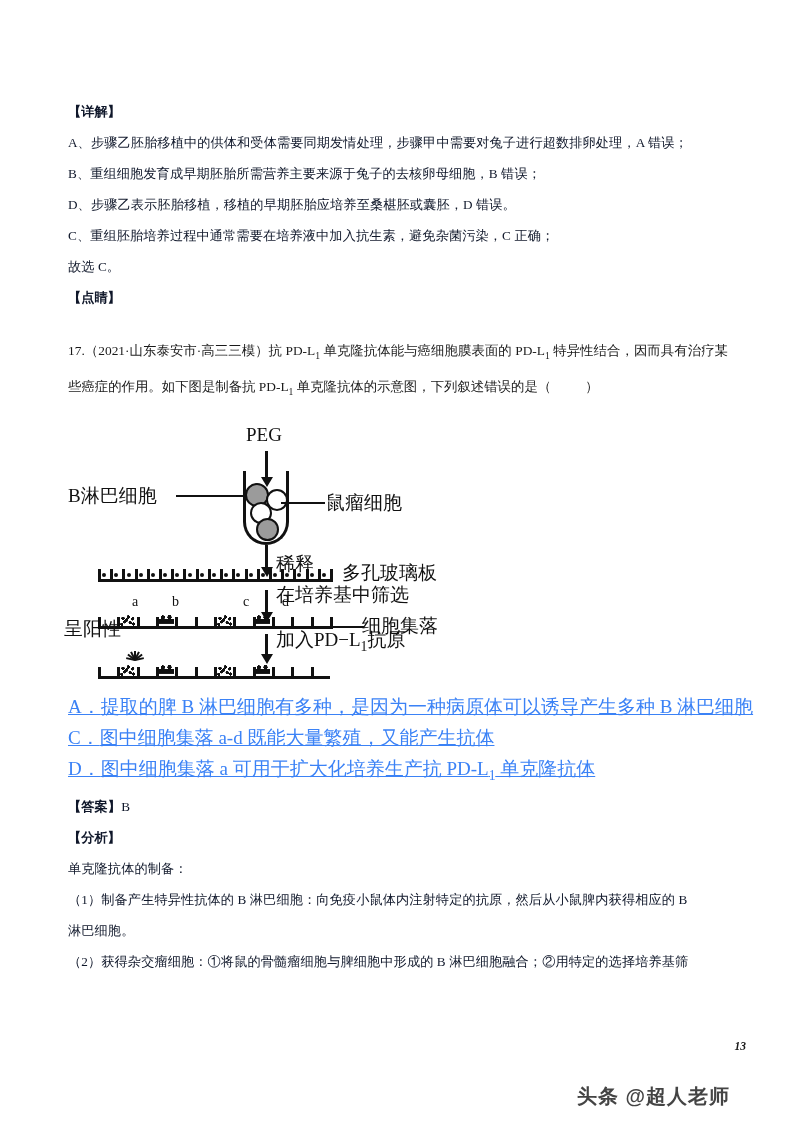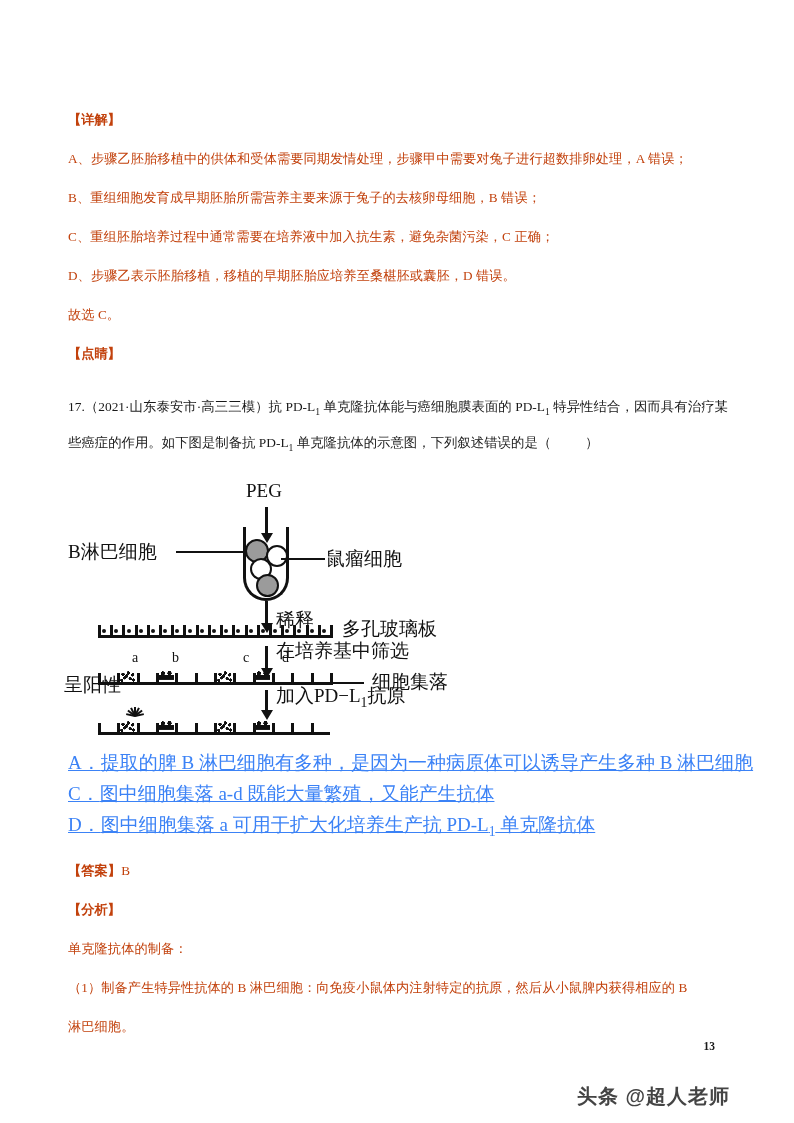--- a/index.html
+++ b/index.html
@@ -22,22 +22,21 @@
     height: 1123px;
   }
   .content {
     position: absolute;
     left: 68px;
     top: 96px;
     width: 660px;
   }
   
   .red {
-    color: #c2410c;
-    margin-top: 8px;
+    color: #0f172a;
   }
   .para {
     font-size: 13.2px;
     line-height: 31px;
     white-space: nowrap;
     letter-spacing: 0.1px;
   }
   .tag {
     font-weight: bold;
     font-size: 13.2px;
@@ -174,26 +173,27 @@
     position: absolute;
     left: 50%; top: 50%;
     width: 2px; height: 9px;
     background: #111;
     transform-origin: 50% 100%;
   }
 
   
   .page-num {
     position: absolute;
-    right: 79px;
+    right: 48px;
     top: 1040px;
     font-size: 11.5px;
     font-weight: bold;
     color: #1a1a1a;
     font-family: "Liberation Serif", serif;
+    font-style: italic;
   }
   .watermark {
     position: absolute;
     right: 64px;
     top: 1083px;
     font-size: 20px;
     font-weight: bold;
     color: #2b2b2b;
     letter-spacing: 1px;
     font-family: "Liberation Sans", sans-serif;
@@ -202,22 +202,22 @@
 </style>
 </head>
 <body>
 
 <div class="page">
   <div class="content">
 
     <div class="tag red">【详解】</div>
     <div class="para red">A、步骤乙胚胎移植中的供体和受体需要同期发情处理，步骤甲中需要对兔子进行超数排卵处理，A 错误；</div>
     <div class="para red">B、重组细胞发育成早期胚胎所需营养主要来源于兔子的去核卵母细胞，B 错误；</div>
+    <div class="para red">D、步骤乙表示胚胎移植，移植的早期胚胎应培养至桑椹胚或囊胚，D 错误。</div>
     <div class="para red">C、重组胚胎培养过程中通常需要在培养液中加入抗生素，避免杂菌污染，C 正确；</div>
-    <div class="para red">D、步骤乙表示胚胎移植，移植的早期胚胎应培养至桑椹胚或囊胚，D 错误。</div>
     <div class="para red">故选 C。</div>
 
     <div class="tag red">【点睛】</div>
 
     <div class="spacer-md"></div>
 
     <div class="q-stem">
       <span>17.</span><span>（2021·山东泰安市·高三三模）</span><span>抗 PD-L</span><span class="sub">1</span><span> 单克隆抗体能与癌细胞膜表面的 PD-L</span><span class="sub">1</span><span> 特异性结合，因而具有</span><span>治疗某些癌症的作用。如下图是制备抗 PD-L</span><span class="sub">1</span><span> 单克隆抗体的示意图，下列叙述错误的是（</span><span class="gap"></span><span>）</span>
     </div>
 
@@ -304,21 +304,21 @@
           <div class="tick" style="left: 174px; height: 12px;"></div>
           <div class="tick" style="left: 193.333px; height: 12px;"></div>
           <div class="tick" style="left: 212.667px; height: 12px;"></div>
           <div class="tick" style="left: 232px; height: 12px;"></div>
           <div class="colony" style="left: 22px;"></div>
           <div class="colony solid" style="left: 60.6667px;"></div>
           <div class="colony" style="left: 118.667px;"></div>
           <div class="colony solid" style="left: 157.333px;"></div>
         </div>
       <div class="lead-line" style="left:270px; top:207px; width:34px;"></div>
-      <div class="fig-label" style="left:312px; top:197px;">细胞集落</div>
+      <div class="fig-label" style="left:302px; top:197px;">细胞集落</div>
 
       <div class="fig-label tiny" style="left:72px; top:176px;">a</div>
       <div class="fig-label tiny" style="left:112px; top:176px;">b</div>
       <div class="fig-label tiny" style="left:183px; top:176px;">c</div>
       <div class="fig-label tiny" style="left:222px; top:176px;">d</div>
 
       <div class="arrow-v" style="left:205px; top:215px; height:22px;"></div>
       <div class="fig-label" style="left:216px; top:211px;"><span>加入PD−L</span><span class="sub">1</span><span>抗原</span></div>
 
       <div class="fig-label" style="left:4px; top:200px;">呈阳性</div>
@@ -355,17 +355,18 @@
 
     <div class="opt"><span>A．</span><span>提取的脾 B 淋巴细胞有多种，是因为一种病原体可以诱导产生多种 B 淋巴细胞</span></div>
     <div class="opt"><span>C．</span><span>图中细胞集落 a-d 既能大量繁殖，又能产生抗体</span></div>
     <div class="opt"><span>D．</span><span>图中细胞集落 a 可用于扩大化培养生产抗 PD-L</span><span class="sub">1</span><span> 单克隆抗体</span></div>
 
     <div class="para red"><span class="tag">【答案】</span><span>B</span></div>
     <div class="tag red">【分析】</div>
     <div class="para red">单克隆抗体的制备：</div>
     <div class="para red">（1）制备产生特异性抗体的 B 淋巴细胞：向免疫小鼠体内注射特定的抗原，然后从小鼠脾内获得相应的 B</div>
     <div class="para red">淋巴细胞。</div>
+    <div class="para red">（2）获得杂交瘤细胞：①将鼠的骨髓瘤细胞与脾细胞中形成的 B 淋巴细胞融合；②用特定的选择培养基筛</div>
   </div>
 
   <div class="page-num">13</div>
   <div class="watermark">头条 @超人老师</div>
 </div>
 
 </body></html>

